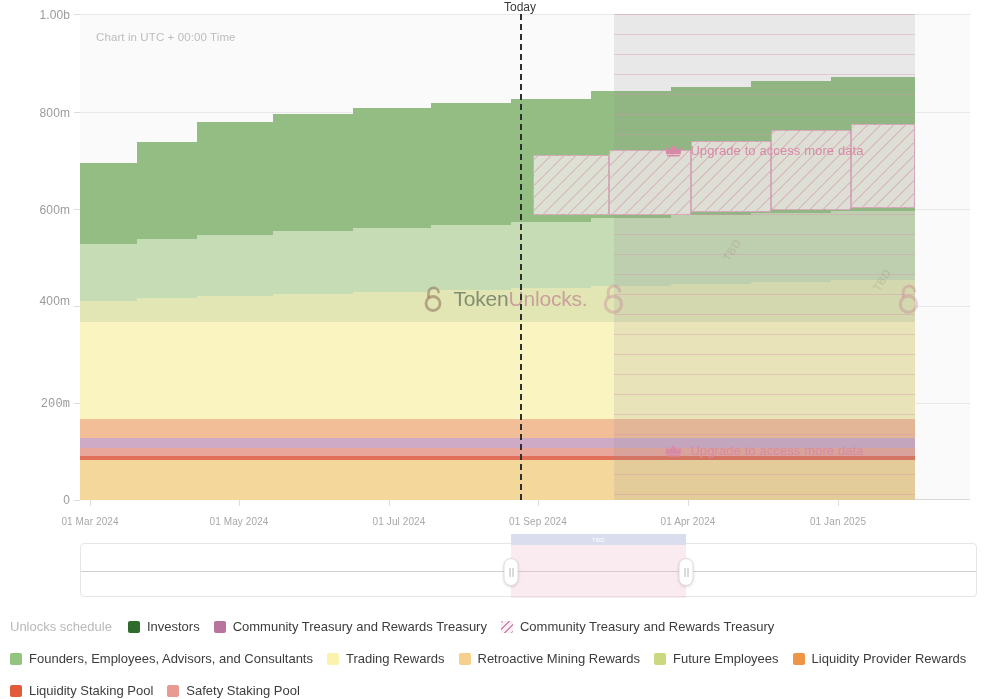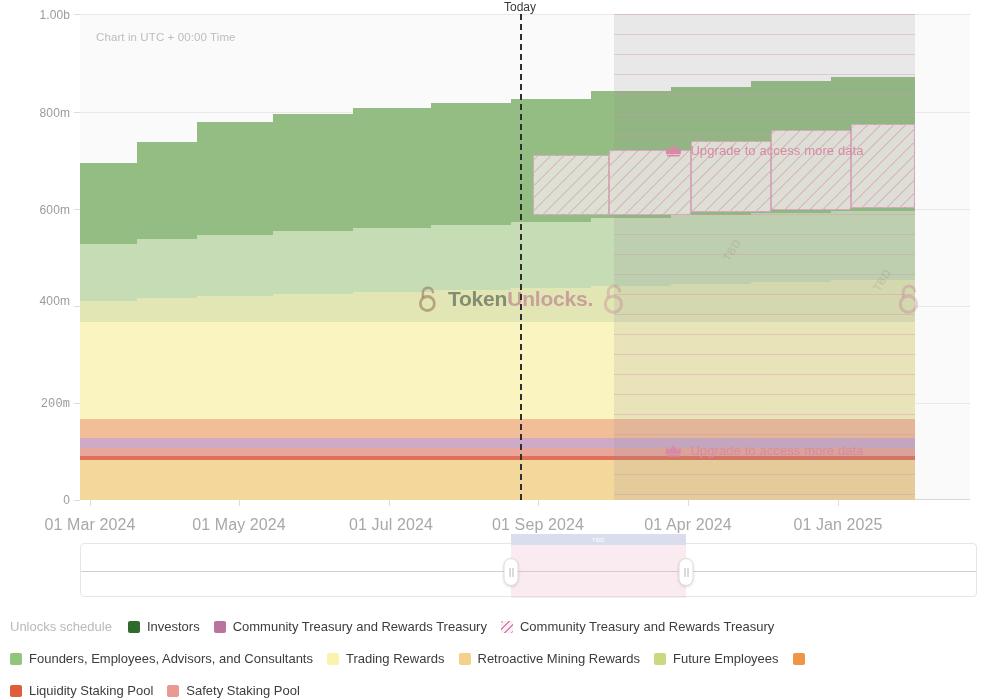--- a/index.html
+++ b/index.html
@@ -26,21 +26,21 @@
 
   
   .ylab {
     position: absolute; right: 914px; width: 60px; text-align: right;
     font-size: 12px; color: #9b9b9b; letter-spacing: .1px;
   }
   .ytick { position: absolute; width: 6px; height: 1px; background: #ddd; left: 74px; }
 
   
   .xlab {
-    position: absolute; top: 516px; font-size: 16px; color: #a8a8a8;
+    position: absolute; top: 516px; font-size: 10px; color: #a8a8a8;
     transform: translateX(-50%); white-space: nowrap; letter-spacing: .1px;
   }
   .xtick { position: absolute; top: 500px; width: 1px; height: 6px; background: #ddd; }
 
   
   .series { position: absolute; left: 0; bottom: 0; }
   .seg { position: absolute; bottom: 0; }
 
   
   .locked {
@@ -94,21 +94,21 @@
   .upgrade .txt {
     font-size: 13px; color: #d78aa5; font-weight: 400; letter-spacing: .1px;
   }
   .crown { width: 18px; height: 14px; display: block; }
 
   
   .wm {
     position: absolute; display: flex; align-items: center; gap: 9px;
     transform: translate(-50%,-50%); pointer-events: none; white-space: nowrap;
   }
-  .wm .wmtext { font-size: 21px; font-weight: 700; letter-spacing: -.2px; }
+  .wm .wmtext { font-size: 21px; font-weight: 400; letter-spacing: -.2px; }
   .wm .wm-a { color: rgba(72,86,72,0.62); }
   .wm .wm-b { color: rgba(186,116,140,0.62); }
   .wm-lock { width: 22px; height: 26px; }
   .wm-corner { position: absolute; transform: translate(-50%,-50%); opacity: .55; pointer-events: none; }
 
   .utc-note {
     position: absolute; left: 96px; top: 31px; font-size: 11.5px; color: #bdbdbd;
     letter-spacing: .1px;
   }
 
@@ -310,21 +310,21 @@
 
   <div class="xtick" style="left:90px;"></div>
   <div class="xtick" style="left:239px;"></div>
   <div class="xtick" style="left:389px;"></div>
   <div class="xtick" style="left:538px;"></div>
   <div class="xtick" style="left:688px;"></div>
   <div class="xtick" style="left:838px;"></div>
 
   <div class="xlab" style="left:90px;">01 Mar 2024</div>
   <div class="xlab" style="left:239px;">01 May 2024</div>
-  <div class="xlab" style="left:391px;">01 Jul 2024</div>
+  <div class="xlab" style="left:399px;">01 Jul 2024</div>
   <div class="xlab" style="left:538px;">01 Sep 2024</div>
   <div class="xlab" style="left:688px;">01 Apr 2024</div>
   <div class="xlab" style="left:838px;">01 Jan 2025</div>
 </div>
 
 <div class="slider-wrap">
   <div class="slider-box">
     <div class="slider-mid"></div>
     <div class="slider-sel" style="left:430px; width:175px;"></div>
     <div class="slider-tip" style="left:430px; width:175px;">TBD</div>
@@ -374,20 +374,21 @@
     <span>Retroactive Mining Rewards</span>
   </div>
 
   <div class="leg-item">
     <span class="swatch" style="background:#ccd87f;"></span>
     <span>Future Employees</span>
   </div>
 
   <div class="leg-item">
     <span class="swatch" style="background:#ef9646;"></span>
+    <span>Liquidity Provider Rewards</span>
   </div>
 
   <div class="row-break"></div>
 
   <div class="leg-item">
     <span class="swatch" style="background:#e25c3c;"></span>
     <span>Liquidity Staking Pool</span>
   </div>
 
   <div class="leg-item">

